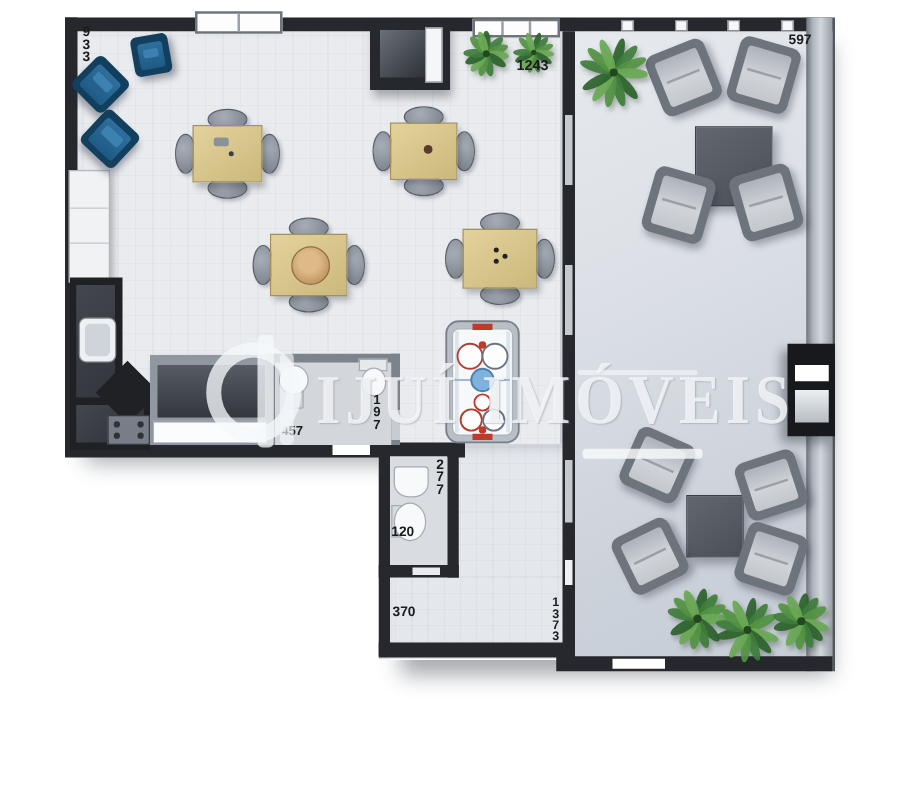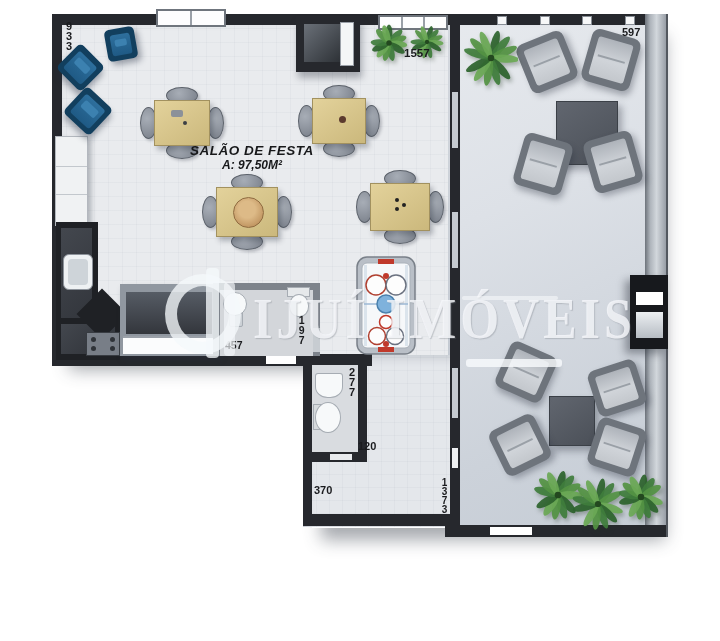--- a/index.html
+++ b/index.html
@@ -79,21 +79,21 @@
   .wallunit{left:630px;top:275px;width:38px;height:74px;background:#17191d;box-shadow:-5px 5px 8px rgba(30,35,45,.4);}
   .wallunit .s1{position:absolute;left:6px;top:17px;width:27px;height:13px;background:#ffffff;}
   .wallunit .s2{position:absolute;left:6px;top:37px;width:27px;height:26px;background:linear-gradient(#eceff2,#b6bcc3);}
   
   .airhockey{left:356px;top:256px;width:60px;height:99px;}
   
   .plant{position:absolute;filter:drop-shadow(2px 3px 2px rgba(30,50,30,.35));}
   
   .dim{position:absolute;font-weight:bold;font-size:11px;color:#1a1b1e;line-height:1.1;z-index:30;}
   .dim.vert{writing-mode:vertical-rl;text-orientation:upright;letter-spacing:-2px;}
-  .dim.right{text-align:left;}
+  .dim.right{text-align:center;}
   .title{position:absolute;left:158px;top:143px;width:188px;text-align:center;z-index:30;
     font-style:italic;font-weight:bold;color:#17181a;}
   .title .l1{font-size:13.5px;letter-spacing:.5px;}
   .title .l2{font-size:12px;}
   
   .wm{z-index:60;pointer-events:none;}
   .wm-text{position:absolute;left:253px;top:291px;white-space:nowrap;
     font-family:"Liberation Serif",serif;font-weight:bold;font-size:50px;line-height:1;
     letter-spacing:4px;transform:scale(1.0,1.12);transform-origin:left top;
     color:rgba(246,248,251,.82);text-shadow:1px 1px 1px rgba(120,127,136,.35);}
@@ -373,33 +373,29 @@
         <ellipse cx="50" cy="29" rx="7.5" ry="21" fill="#549343" opacity="0.92" transform="rotate(184 50 50)"></ellipse>
         <ellipse cx="50" cy="29" rx="7.5" ry="21" fill="#6aa855" opacity="0.92" transform="rotate(210 50 50)"></ellipse>
         <ellipse cx="50" cy="29" rx="7.5" ry="21" fill="#2c632c" opacity="0.92" transform="rotate(255 50 50)"></ellipse>
         <ellipse cx="50" cy="29" rx="7.5" ry="21" fill="#3f7d3c" opacity="0.92" transform="rotate(281 50 50)"></ellipse>
         <ellipse cx="50" cy="29" rx="7.5" ry="21" fill="#549343" opacity="0.92" transform="rotate(307 50 50)"></ellipse>
         <ellipse cx="50" cy="29" rx="7.5" ry="21" fill="#6aa855" opacity="0.92" transform="rotate(333 50 50)"></ellipse>
         <circle cx="50" cy="50" r="6" fill="#23481f"></circle>
       </svg></div>
 
   <div class="dim vert" style="left:63px;top:20px;">933</div>
-  <div class="dim right" style="left:404px;top:47px;width:44px;font-size:11.5px;">1557</div>
+  <div class="dim right" style="left:404px;top:47px;width:44px;font-size:11.5px;">1243</div>
   <div class="dim right" style="left:622px;top:26px;width:36px;">597</div>
   <div class="dim" style="left:225px;top:340px;font-size:10.5px;">457</div>
   <div class="dim vert" style="left:295px;top:314px;font-size:10.5px;">197</div>
   <div class="dim vert" style="left:346px;top:366px;">277</div>
-  <div class="dim" style="left:313px;top:440px;margin-left:45px;">120</div>
+  <div class="dim" style="left:313px;top:420px;">120</div>
   <div class="dim" style="left:314px;top:484px;">370</div>
   <div class="dim vert" style="left:439px;top:477px;font-size:10px;">1373</div>
 
-  <div class="title">
-    <div class="l1">SALÃO DE FESTA</div>
-    <div class="l2">A: 97,50M²</div>
-  </div>
 
   <div class="abs wm wm-ring"></div>
   <div class="abs wm wm-bar" style="left:206px;top:268px;width:13px;height:90px;"></div>
   <div class="abs wm wm-bar" style="left:224px;top:282px;width:11px;height:74px;opacity:.85;"></div>
   <div class="abs wm wm-text">IJUÍ IMÓVEIS</div>
   <div class="abs wm wm-line" style="left:462px;top:296px;width:96px;height:4px;opacity:.7;"></div>
   <div class="abs wm wm-line" style="left:466px;top:359px;width:96px;height:8px;"></div>
 
 </div>
 

